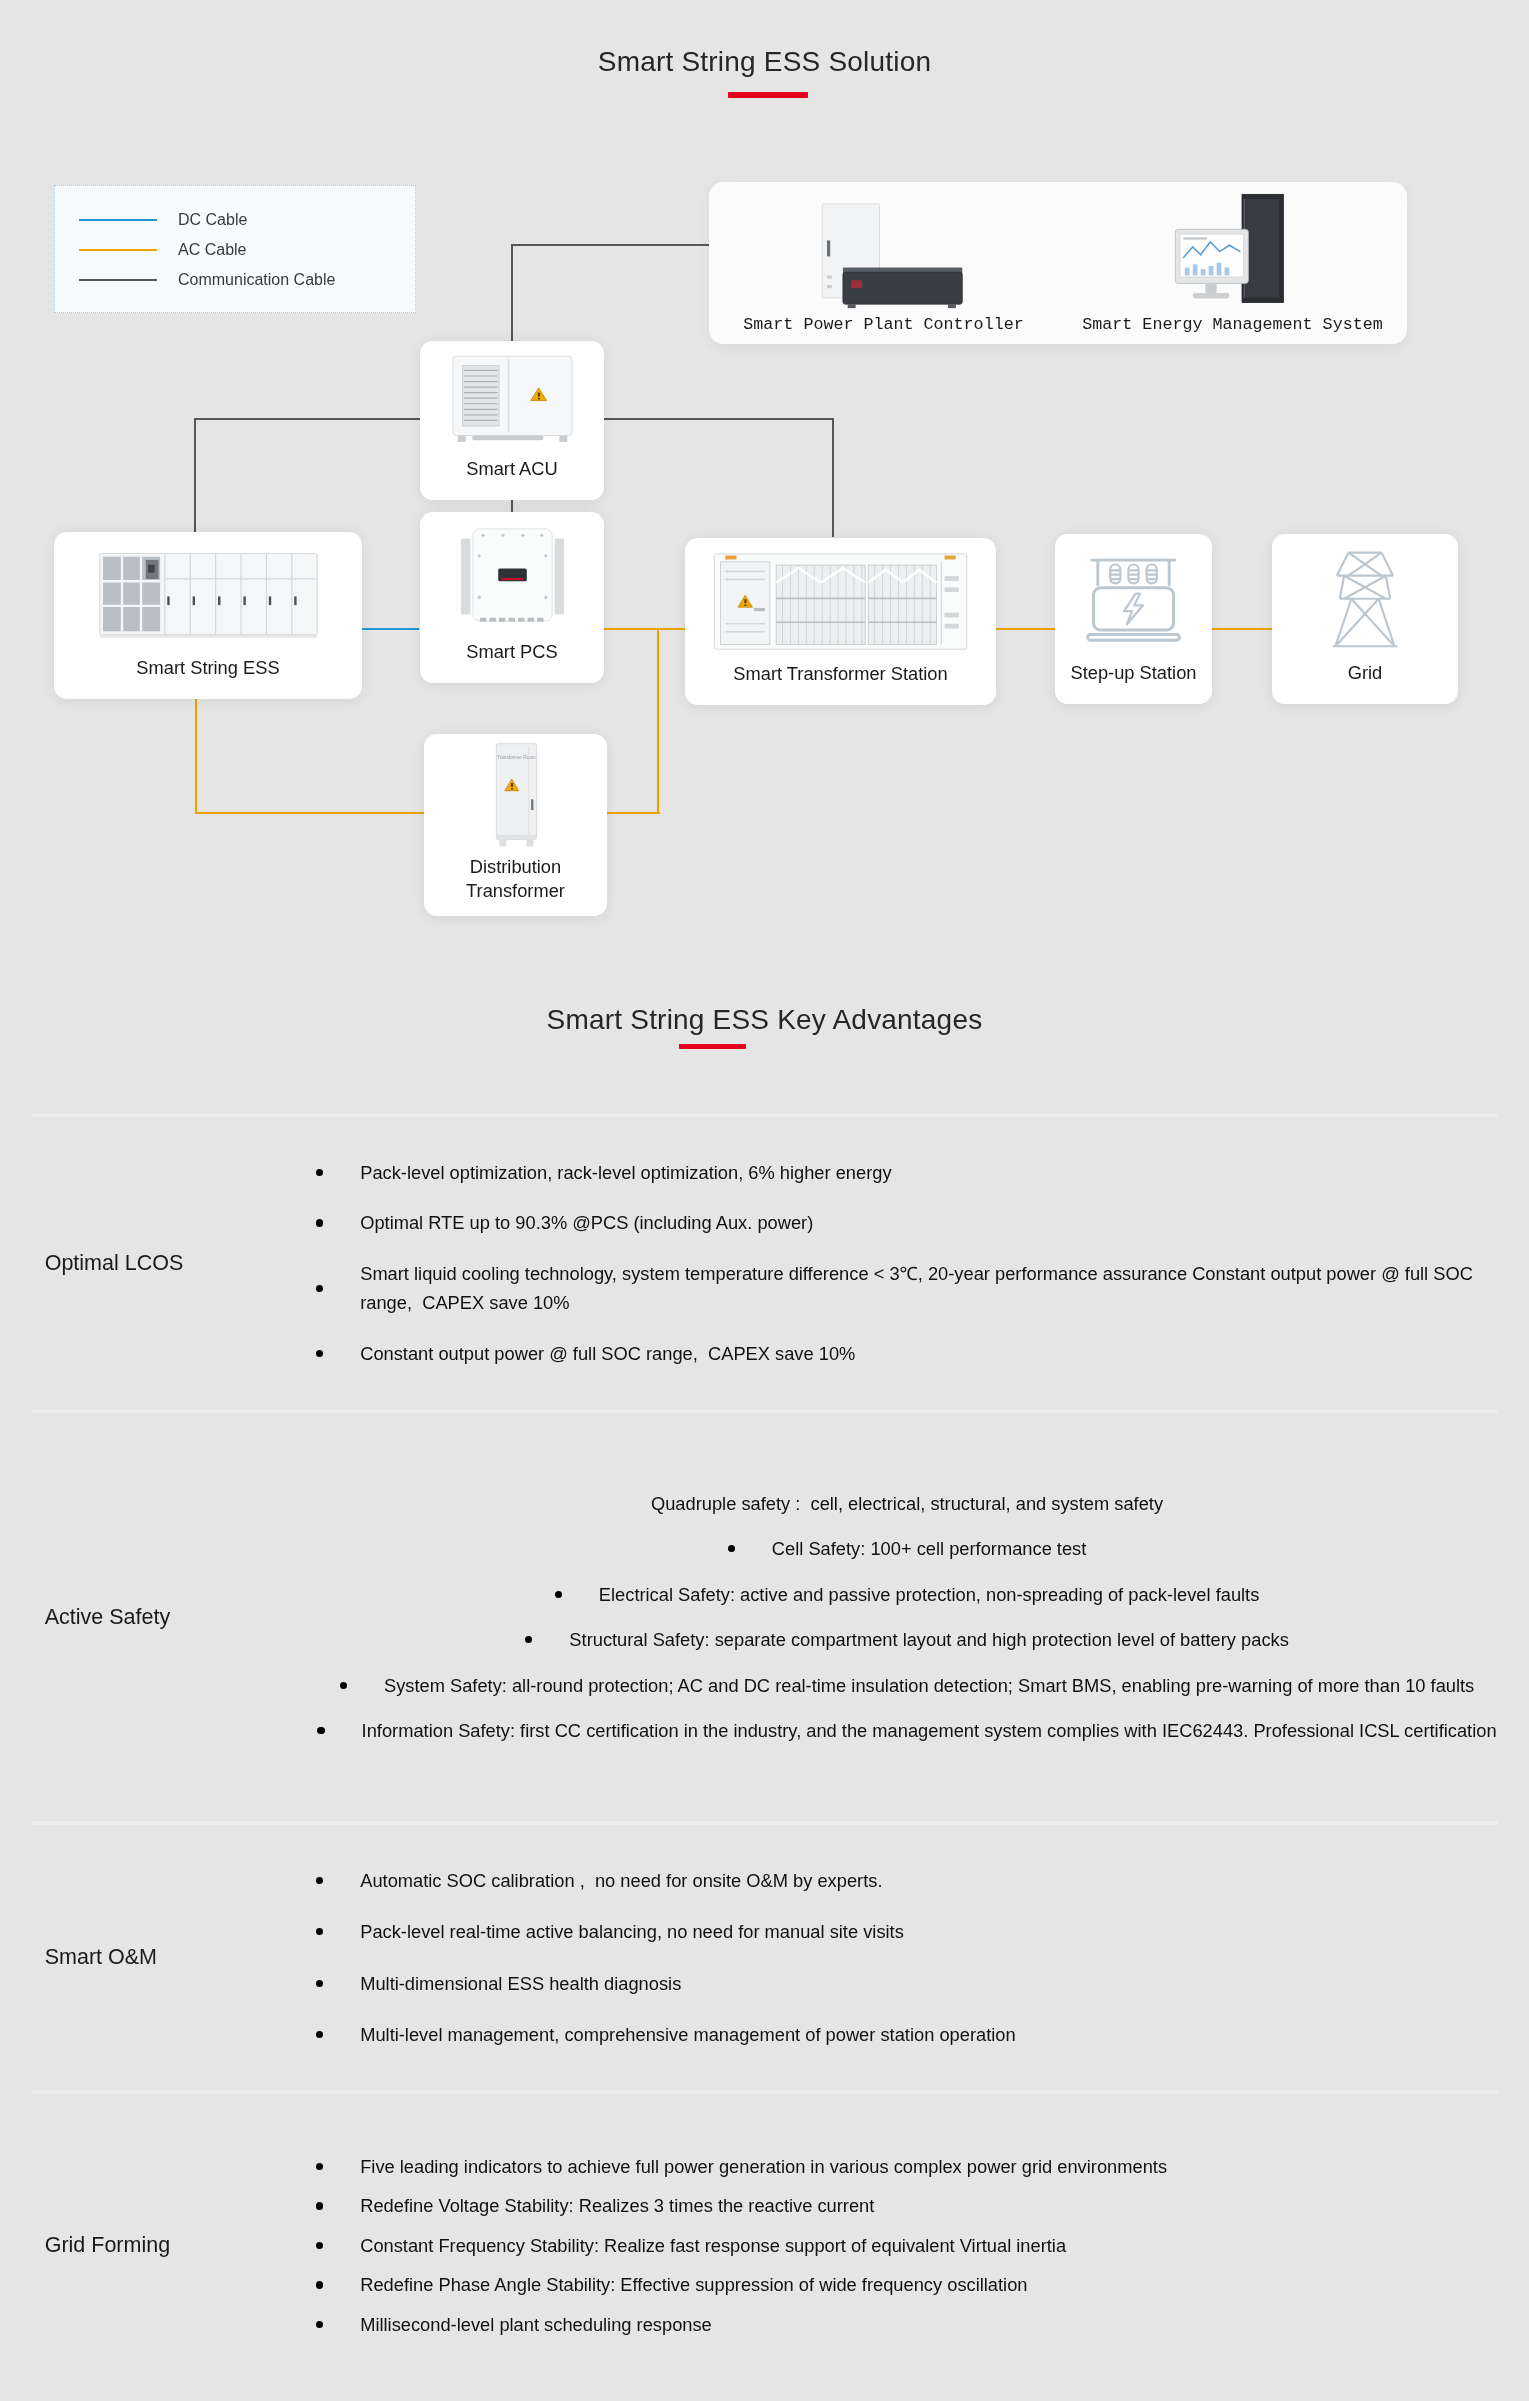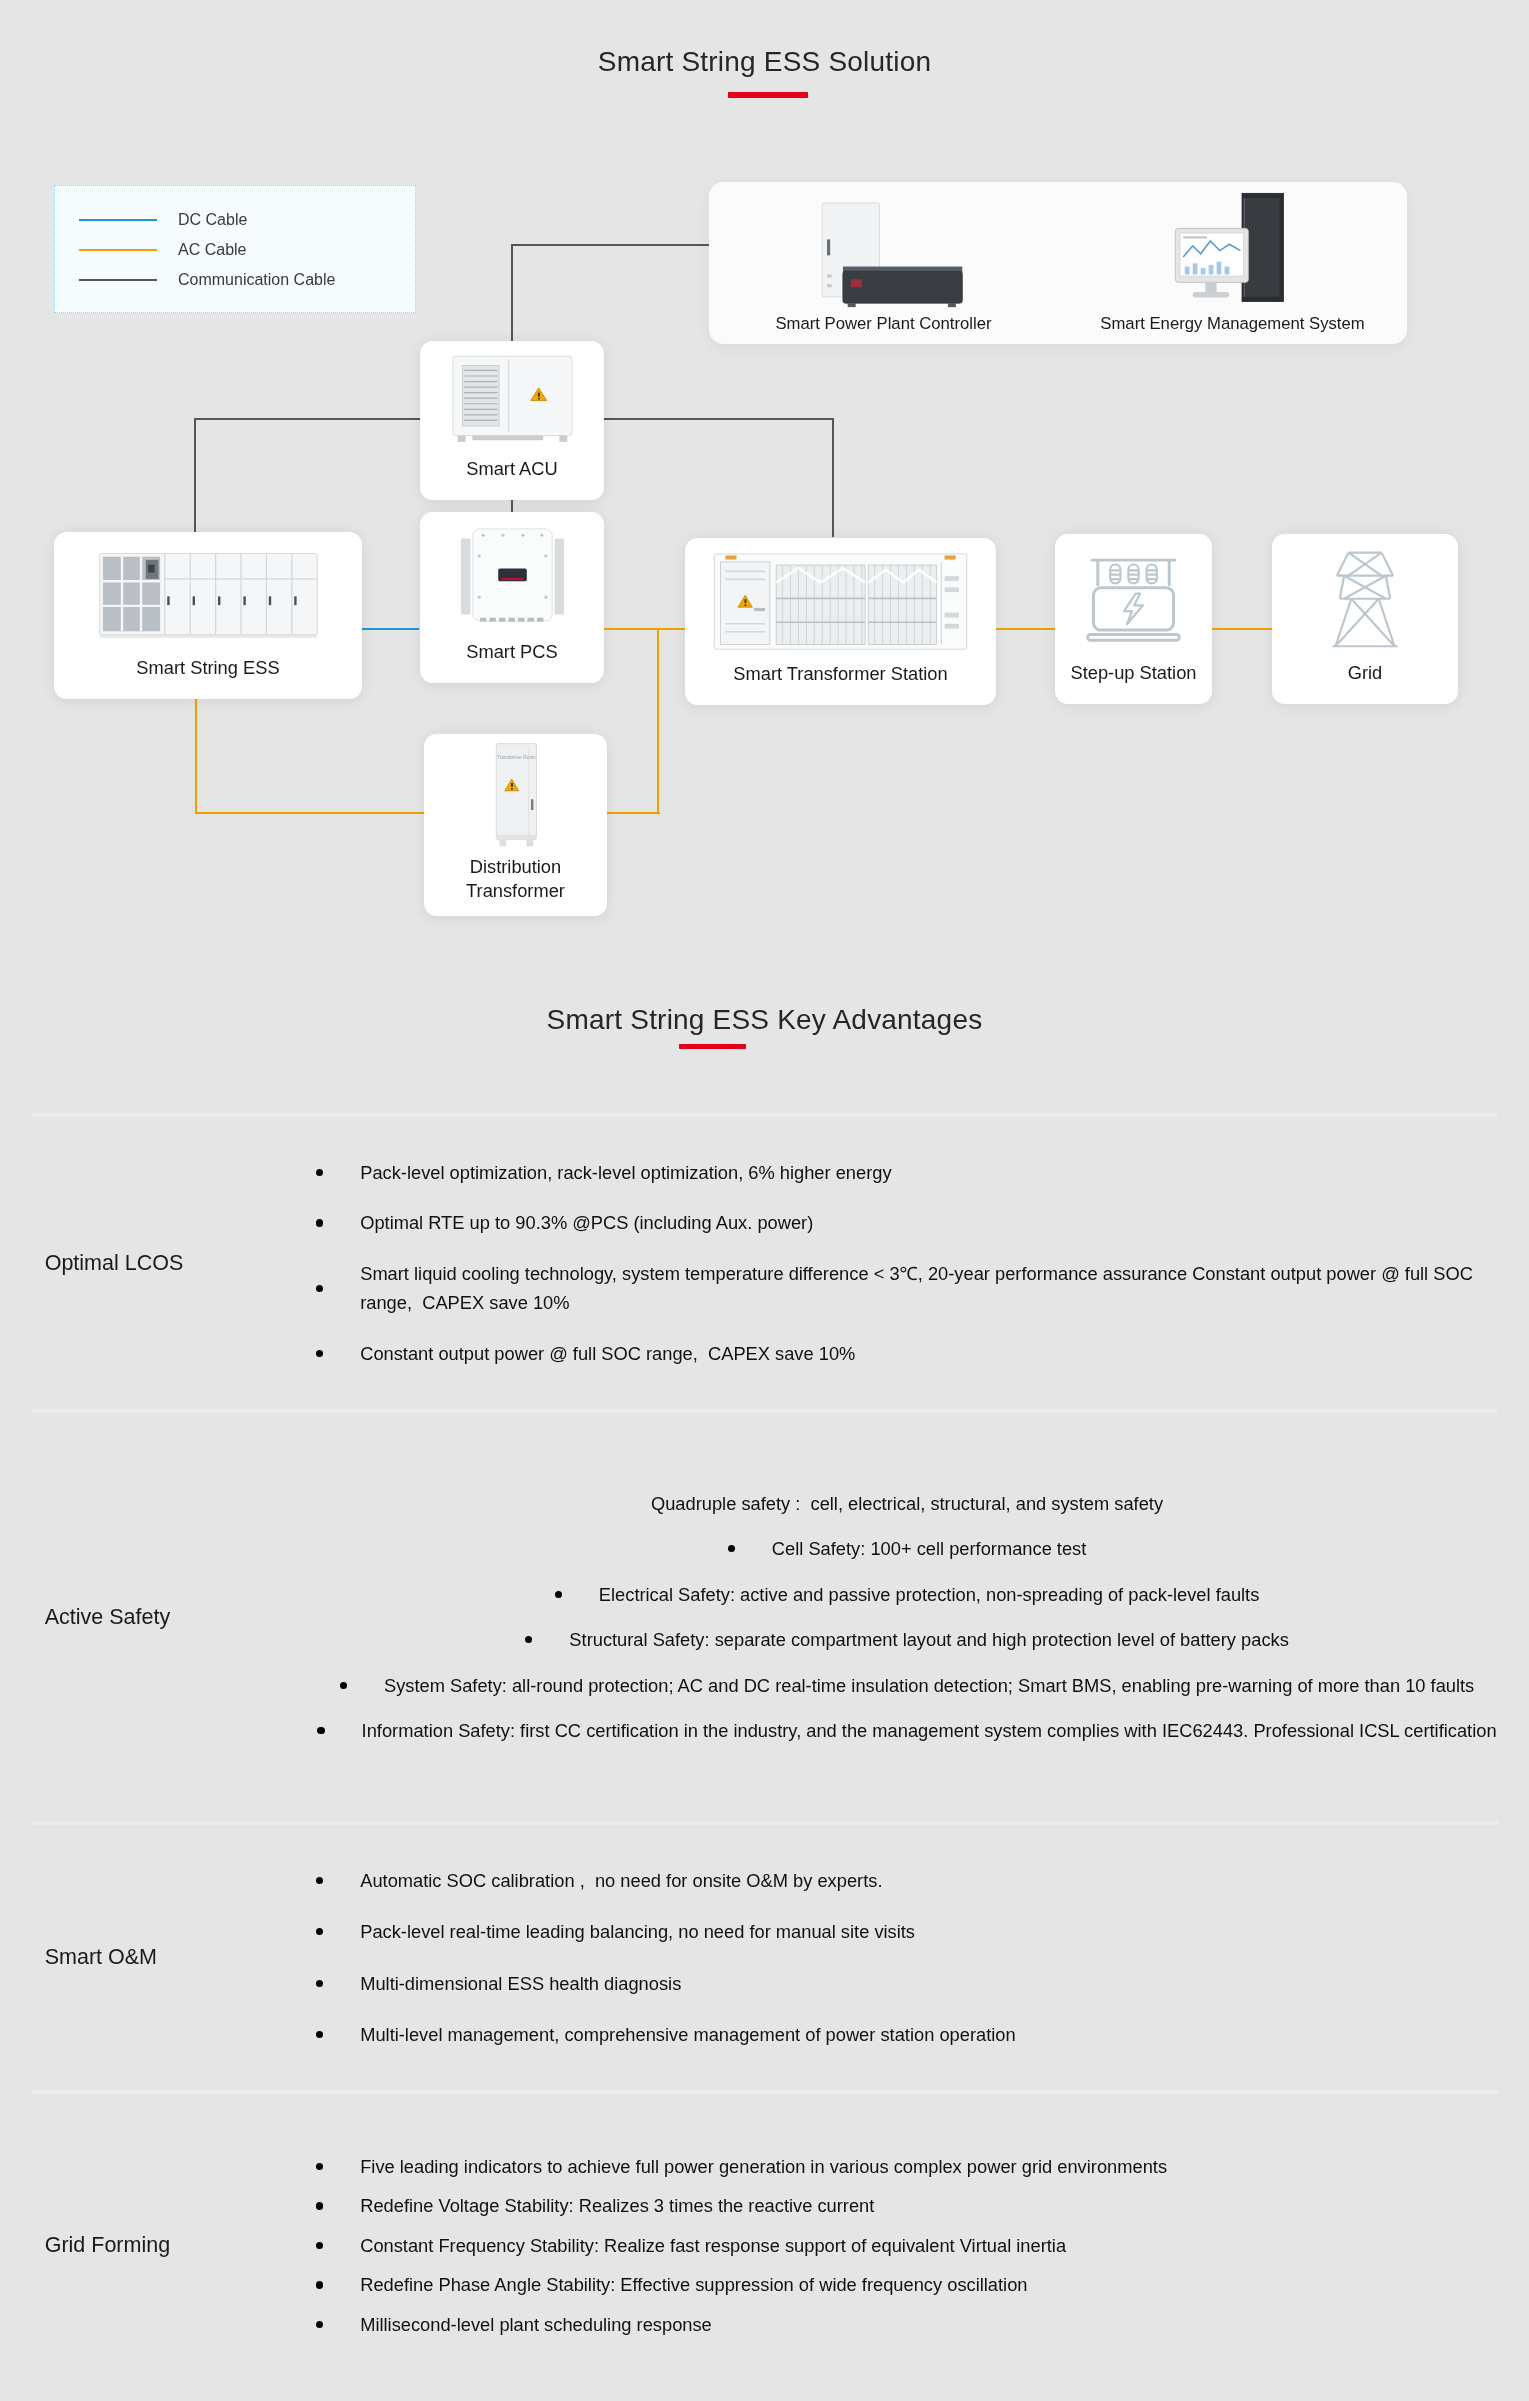--- a/index.html
+++ b/index.html
@@ -14,21 +14,21 @@
 
   
   .legend { position:absolute; left:54px; top:185px; width:362px; height:128px;
             border:0.8px dotted #9ED2EE; background:#F6FBFE; padding:19px 0 0 24px; }
   .legend-row { display:flex; align-items:center; height:30px; }
   .legend-line { width:78px; height:2.4px; margin-right:21px; }
   .legend-label { font-size:16px; color:#3a3a3a; }
 
   
   .panel { position:absolute; background:#FBFBFC; border-radius:14.3px; box-shadow:0 3.2px 12.7px rgba(0,0,0,0.05); display:flex; }
-  .panel-col { flex:1; display:flex; flex-direction:column; align-items:center; justify-content:flex-end; padding-bottom:9.6px; }
+  .panel-col { flex:1; display:flex; flex-direction:column; align-items:center; justify-content:flex-end; padding-bottom:9.6px;font-family:Liberation Mono, monospace; }
   .panel-col svg { margin-bottom:6.4px; }
   .node { position:absolute; background:#fff; border-radius:12.7px; box-shadow:0 1.6px 14.3px rgba(0,0,0,0.08);
           display:flex; flex-direction:column; align-items:center; justify-content:flex-end; }
   .node svg { margin:auto; }
   .cap { font-size:18.3px; color:#1a1a1a; text-align:center; margin-bottom:19px; line-height:24px; }
   .cap-sm { font-size:16.7px; color:#1a1a1a; text-align:center; }
   .cap-dt { margin-bottom:12.7px; width:127px; }
 
   
   .edge { position:absolute; }
@@ -402,21 +402,21 @@
 
     <section class="adv-row s3">
       <div class="adv-label">Smart O&amp;M</div>
       <div class="adv-content g28">
         <div class="bullet">
             <span class="dot"></span>
             <p class="btxt">Automatic SOC calibration ,&nbsp; no need for onsite O&amp;M by experts.</p>
           </div>
         <div class="bullet">
             <span class="dot"></span>
-            <p class="btxt">Pack-level real-time leading balancing, no need for manual site visits</p>
+            <p class="btxt">Pack-level real-time active balancing, no need for manual site visits</p>
           </div>
         <div class="bullet">
             <span class="dot"></span>
             <p class="btxt">Multi-dimensional ESS health diagnosis</p>
           </div>
         <div class="bullet">
             <span class="dot"></span>
             <p class="btxt">Multi-level management, comprehensive management of power station operation</p>
           </div>
       </div>

